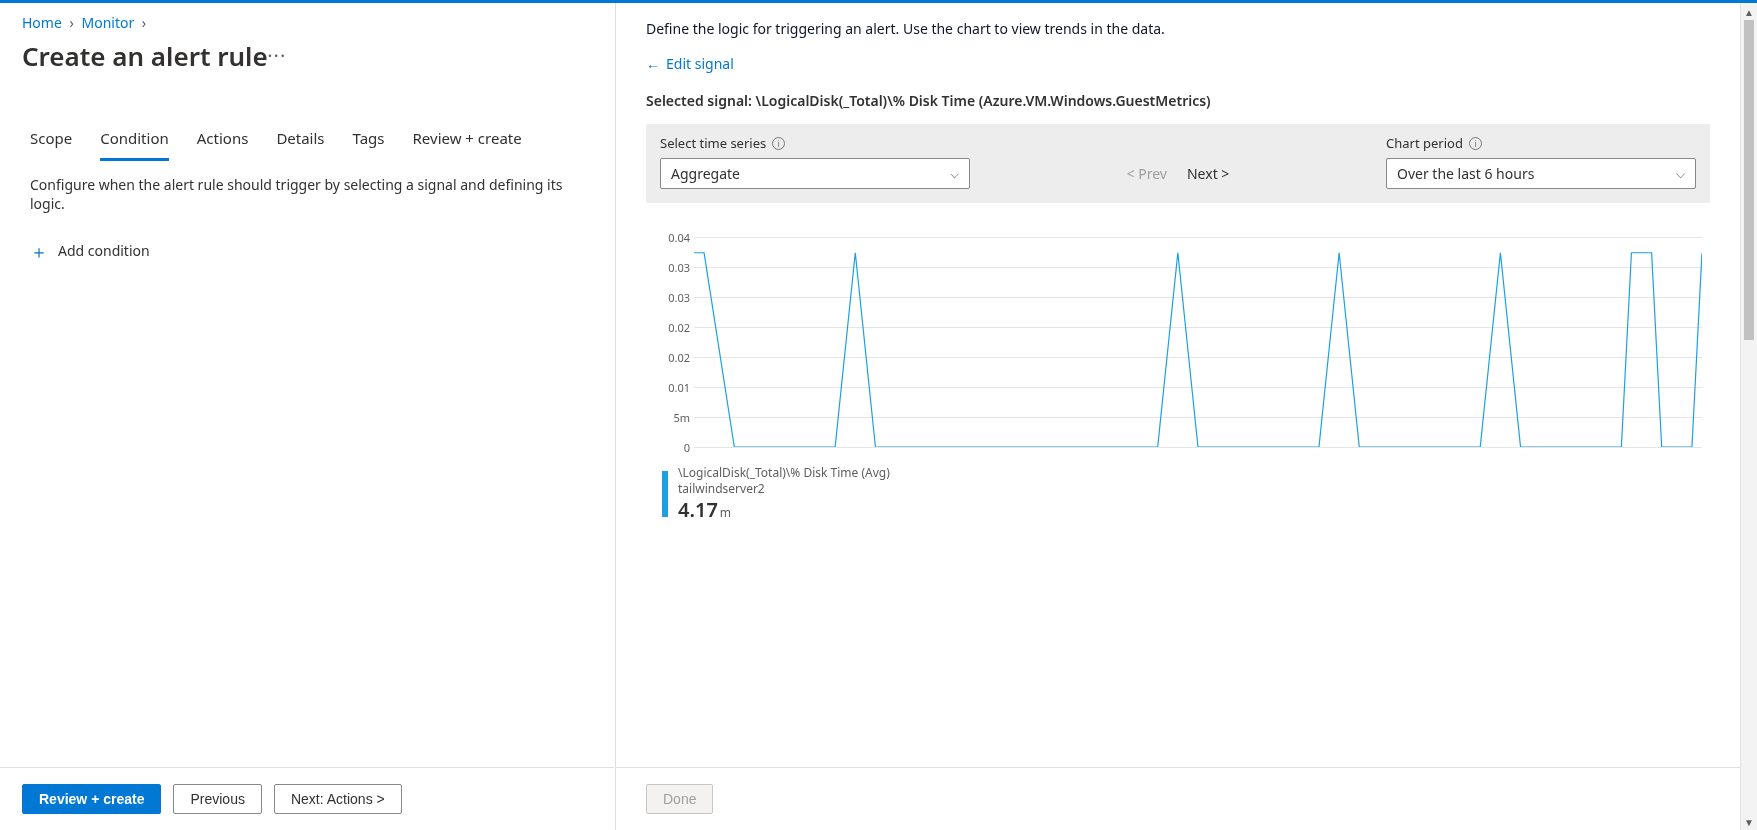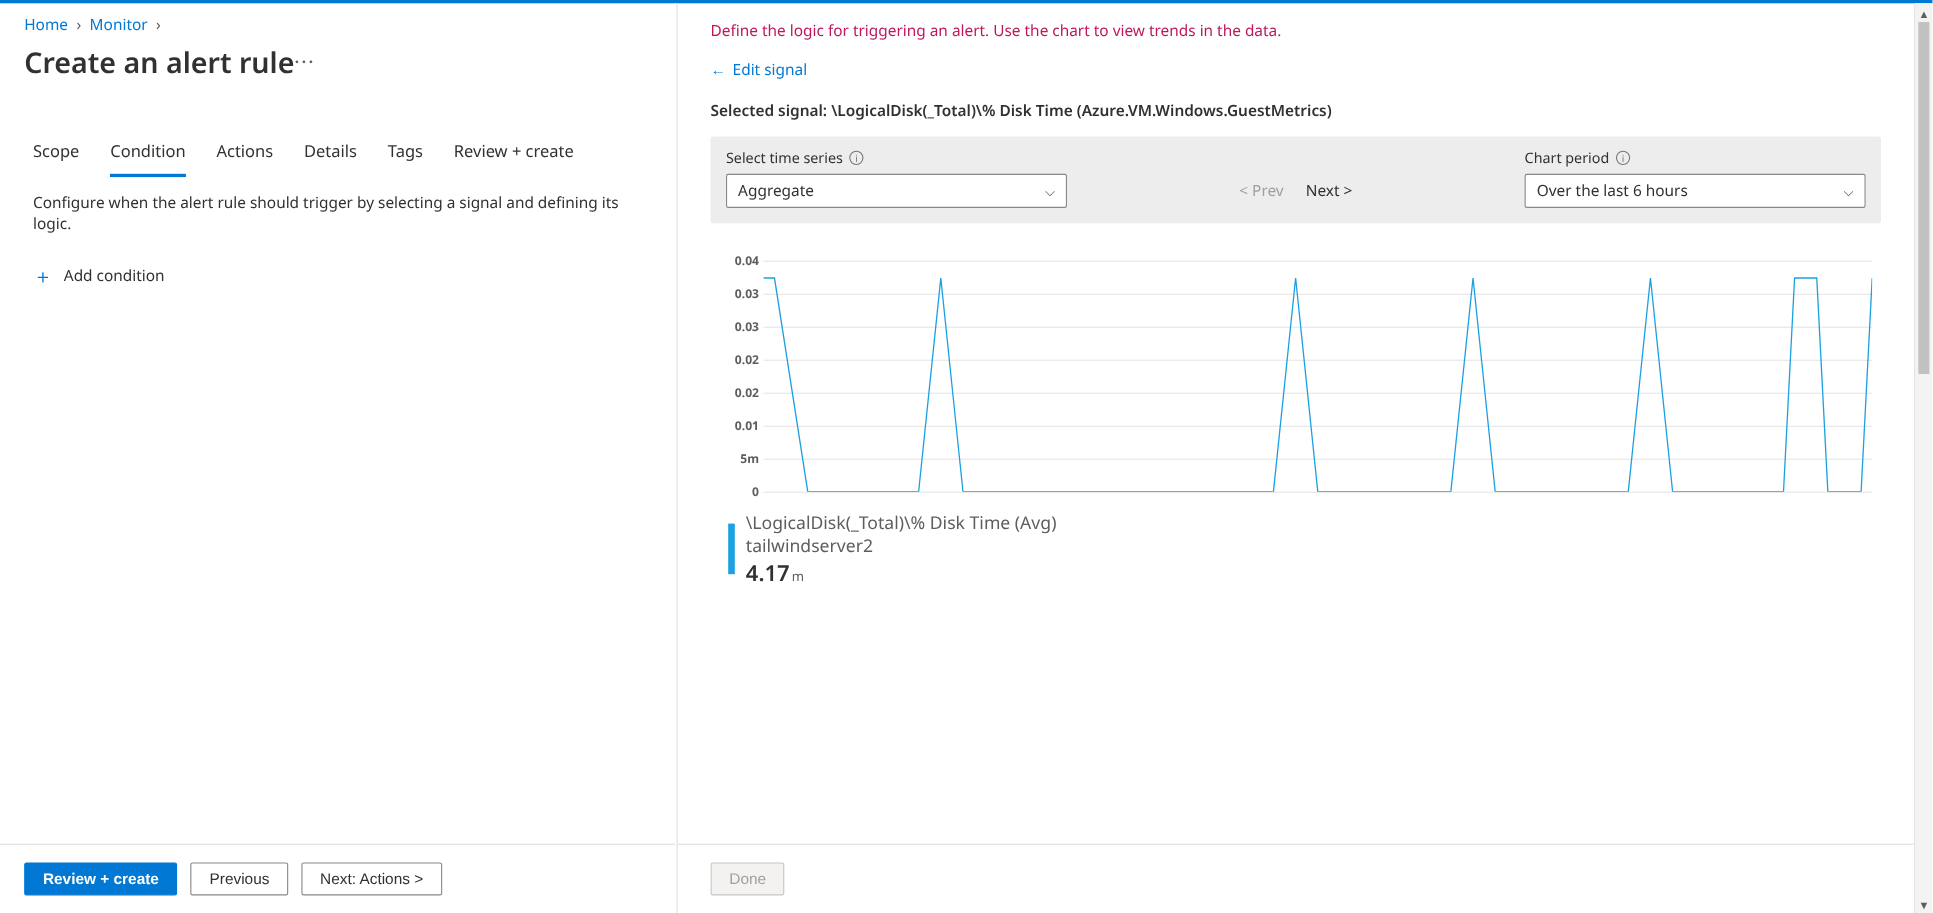--- a/index.html
+++ b/index.html
@@ -27,47 +27,47 @@
   .add-cond{display:flex;align-items:center;gap:10px;padding:14px 30px;color:#323130;font-size:14px;cursor:pointer;}
   .plus-icon{color:#0078d4;font-size:18px;font-weight:300;line-height:1;}
   
   .left-footer{margin-top:auto;border-top:1px solid #e1dfdd;padding:16px 22px;display:flex;gap:12px;}
   .btn{font-size:14px;padding:6px 16px;border:1px solid #8a8886;background:#fff;cursor:pointer;border-radius:2px;color:#323130;}
   .btn.primary{background:#0078d4;border-color:#0078d4;color:#fff;font-weight:600;}
   .btn.disabled{color:#a19f9d;border-color:#c8c6c4;background:#f3f2f1;cursor:default;}
   .panel-head{display:flex;align-items:flex-start;justify-content:space-between;padding:16px 24px 0 30px;}
   .panel-title{font-size:24px;font-weight:600;}
   .close-x{font-size:18px;color:#605e5c;cursor:pointer;padding:4px;}
-  .panel-sub{padding:16px 30px 10px;font-size:14px;color:#be185d;}
+  .panel-sub{padding:16px 30px 10px;font-size:14px;color:#0f172a;}
   .edit-signal{display:flex;align-items:center;gap:6px;color:#0078d4;font-size:14px;padding:6px 30px;cursor:pointer;}
   .arrow-left{font-size:14px;}
   .sel-signal{padding:12px 30px 14px;font-size:14px;}
   .sel-signal b{font-weight:600;}
   
   .grey-bar{background:#ededed;margin:0 30px;padding:10px 14px 14px;display:flex;align-items:flex-end;gap:14px;border-radius:2px;}
   .grey-col{display:flex;flex-direction:column;gap:6px;}
   .grey-label{font-size:13px;color:#323130;display:flex;align-items:center;gap:6px;}
   .info-icon{width:13px;height:13px;border:1px solid #777;border-radius:50%;display:inline-flex;align-items:center;justify-content:center;font-size:9px;color:#777;}
   .select{width:310px;background:#fff;border:1px solid #8a8886;padding:5px 10px;font-size:14px;display:flex;justify-content:space-between;align-items:center;cursor:pointer;border-radius:2px;}
   .chev{font-size:12px;color:#605e5c;}
   .pager{display:flex;gap:20px;color:#323130;font-size:14px;padding-bottom:6px;}
   .pager .p{color:#a19f9d;cursor:default;}
   .pager .n{cursor:default;color:#323130;}
   
-  .chart-wrap{margin:34px 30px 0;position:relative;font-weight:bold;}
+  .chart-wrap{margin:34px 30px 0;position:relative;}
   .chart{position:relative;height:210px;margin-left:48px;margin-right:8px;}
   .gridlines{position:absolute;inset:0;}
   .gridline{position:absolute;left:0;right:0;border-top:1px solid #e5e5e5;}
   .ytick{position:absolute;left:-44px;width:40px;text-align:right;font-size:11px;color:#605e5c;transform:translateY(-50%);}
   .xaxis{display:flex;justify-content:space-between;margin-left:48px;margin-right:8px;margin-top:6px;font-size:12px;color:#605e5c;}
   .xaxis span:last-child{color:#605e5c;}
   .chart svg{position:absolute;inset:0;width:100%;height:100%;}
   .legend{display:flex;align-items:center;gap:10px;margin:18px 30px 0 46px;}
   .legend-bar{width:6px;height:46px;background:#1ba1e2;}
-  .legend-text{font-size:16px;color:#605e5c;line-height:1.3;}
+  .legend-text{font-size:12px;color:#605e5c;line-height:1.3;}
   .legend-val{font-size:20px;font-weight:600;color:#323130;}
   .legend-val .unit{font-size:12px;color:#605e5c;font-weight:400;margin-left:2px;}
   .right-footer{border-top:1px solid #e1dfdd;padding:16px 30px;}
 </style>
 </head>
 <body>
 
 <div class="top-accent"></div>
 <div class="page">
 

